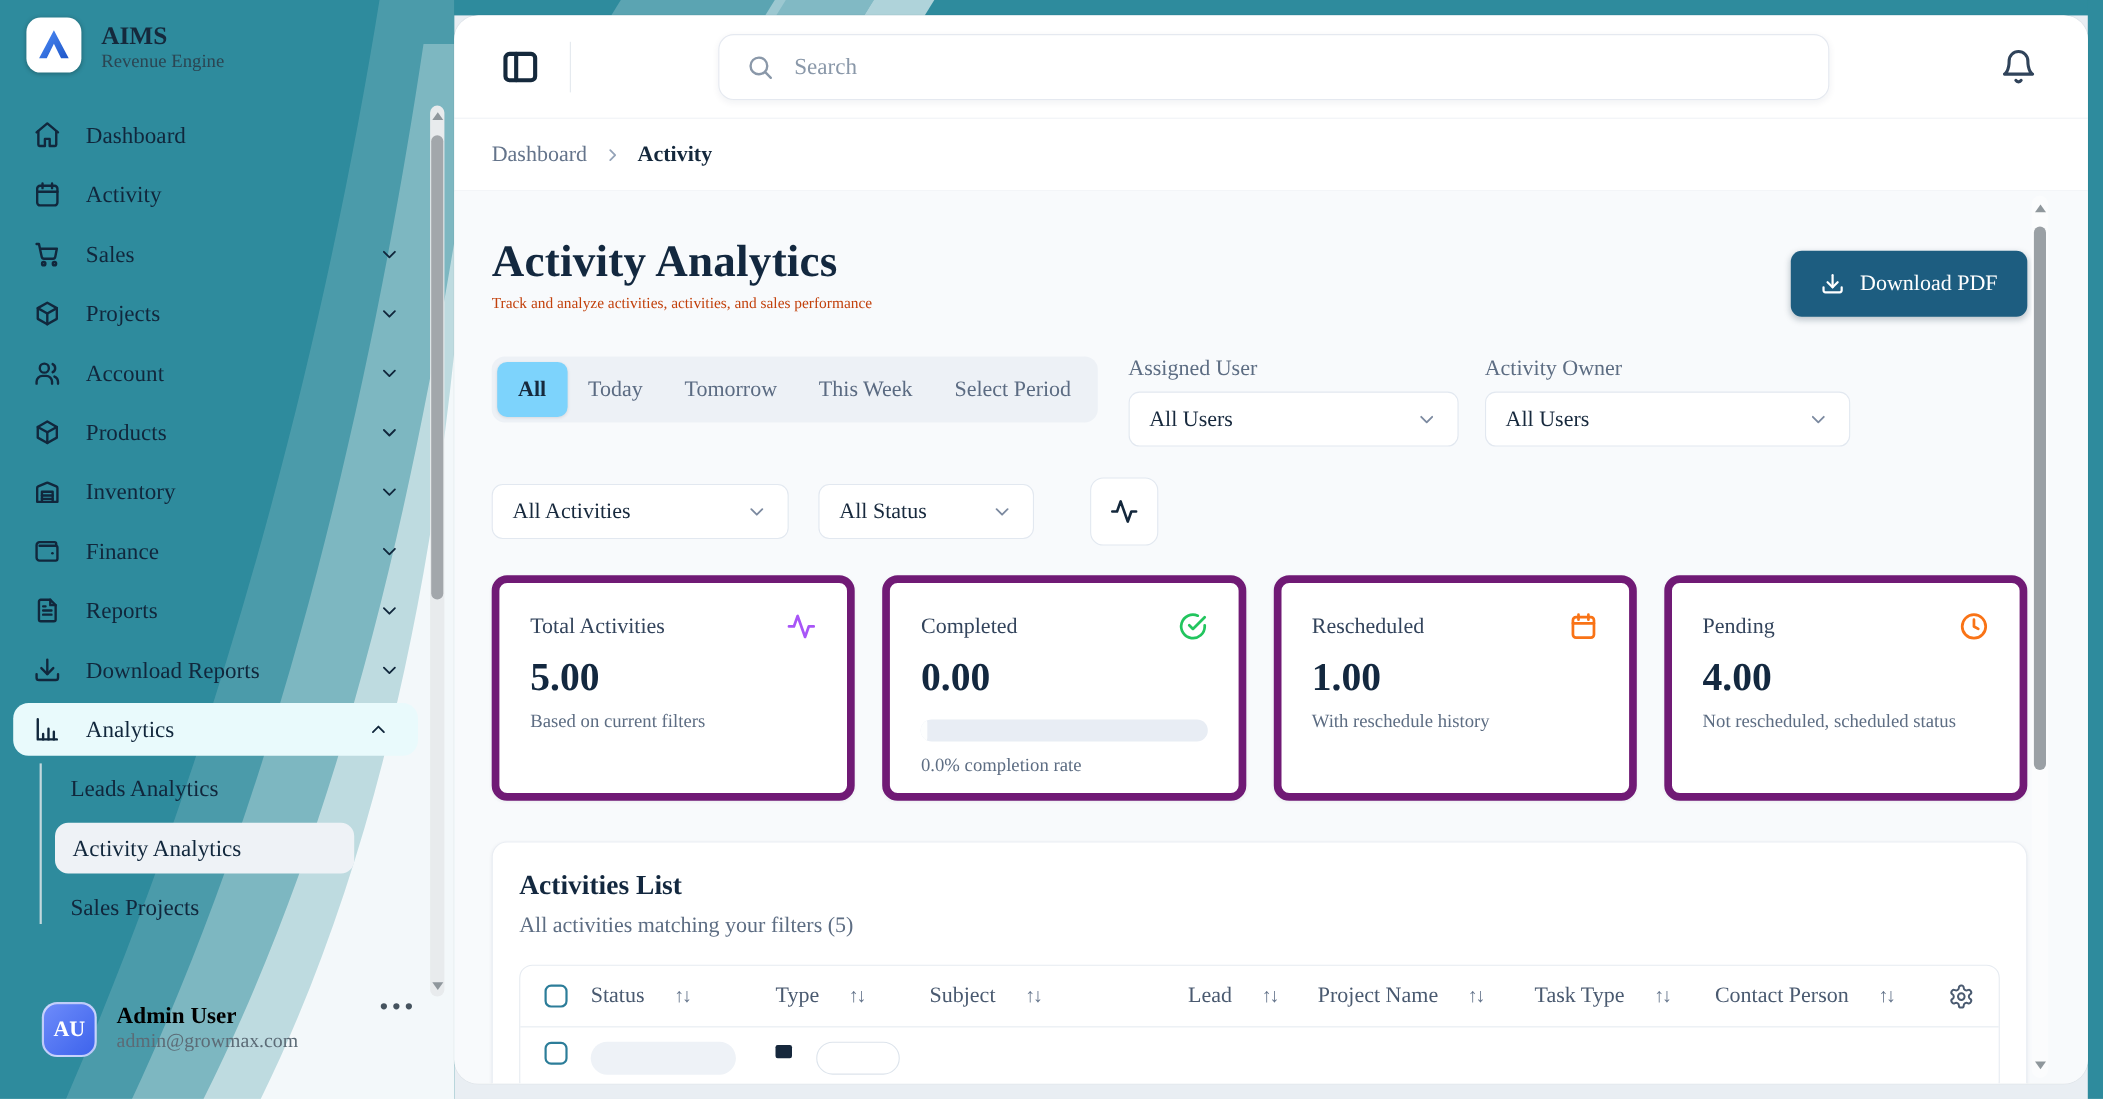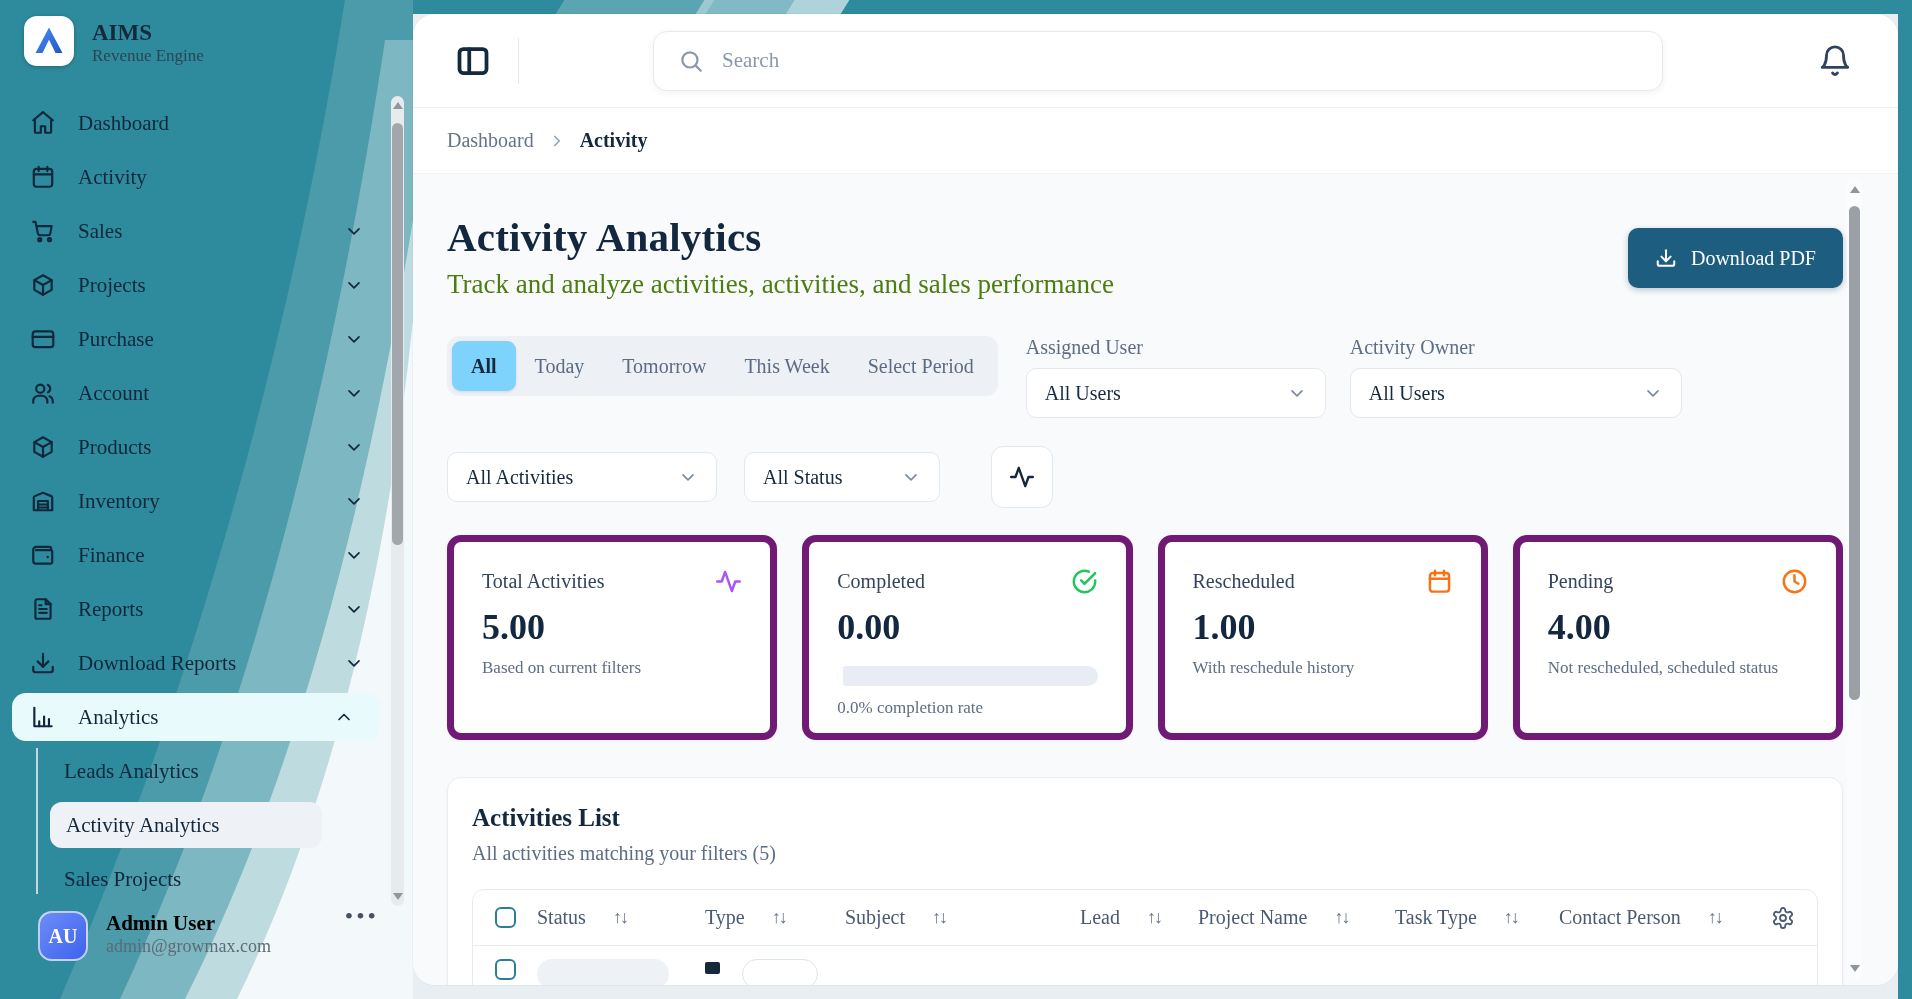--- a/index.html
+++ b/index.html
@@ -70,21 +70,21 @@
 
   .content{flex:1;background:#f8fafc;position:relative;overflow:hidden;padding:0 55px 0 34px}
 
   .main-scroll{position:absolute;right:36px;top:4px;width:15px;height:802px;background:#fbfcfd;border-radius:8px;z-index:5}
   .main-scroll .tri.up{top:8px;border-bottom:7px solid #8f979c}
   .main-scroll .tri.down{bottom:8px;border-top:7px solid #8f979c}
   .ms-thumb{position:absolute;left:2px;top:28px;width:11px;height:494px;background:#9aa0a5;border-radius:6px}
 
   .page-head{margin-top:40px;display:flex;align-items:flex-start}
   .title{font-size:41px;font-weight:bold;color:#13283f;letter-spacing:.2px;line-height:1.15}
-  .subtitle{margin-top:8px;font-size:27px;color:#4d7c0f}
+  .subtitle{margin-top:8px;font-size:14px;color:#c2410c}
   .dl-btn{margin-left:auto;margin-top:14px;height:60px;padding:0 27px;background:#1d5d80;color:#fff;border:0;border-radius:10px;font-size:20px;font-family:inherit;display:flex;align-items:center;gap:14px;cursor:pointer;box-shadow:0 2px 6px rgba(10,40,60,.25)}
   .dl-btn svg{width:22px;height:22px}
 
   .filter-row1{margin-top:36px;display:flex;align-items:flex-start}
   .tabs{background:#edf1f6;border-radius:12px;padding:5px;display:flex;height:60px}
   .tab{padding:0 19px;display:flex;align-items:center;font-size:20px;color:#5b6b82;border-radius:9px;cursor:pointer;white-space:nowrap}
   .tab.active{background:#7dd3fc;color:#17293d;font-weight:bold;box-shadow:0 1px 3px rgba(0,0,0,.1)}
   .fgroup{margin-left:28px}
   .fgroup.owner{margin-left:24px}
   .flabel{font-size:20px;color:#5d6d83;margin-bottom:9px}
@@ -206,32 +206,20 @@
             </svg>
           </span>
         <span class="nlabel">Projects</span>
         <span class="chev"><svg viewBox="0 0 24 24" fill="none" stroke="currentColor" stroke-width="2" stroke-linecap="round" stroke-linejoin="round">
               <path d="m6 9.5 6 6 6-6"></path>
             </svg></span>
       </div>
       <div class="nav-item">
         <span class="nicon">
             <svg viewBox="0 0 24 24" fill="none" stroke="currentColor" stroke-width="2" stroke-linecap="round" stroke-linejoin="round">
-              <rect x="2.5" y="5" width="19" height="14.5" rx="2.5"></rect>
-              <path d="M2.5 10h19"></path>
-            </svg>
-          </span>
-        <span class="nlabel">Purchase</span>
-        <span class="chev"><svg viewBox="0 0 24 24" fill="none" stroke="currentColor" stroke-width="2" stroke-linecap="round" stroke-linejoin="round">
-              <path d="m6 9.5 6 6 6-6"></path>
-            </svg></span>
-      </div>
-      <div class="nav-item">
-        <span class="nicon">
-            <svg viewBox="0 0 24 24" fill="none" stroke="currentColor" stroke-width="2" stroke-linecap="round" stroke-linejoin="round">
               <circle cx="9.5" cy="8" r="3.8"></circle>
               <path d="M3 21v-1.5a5 5 0 0 1 5-5h3a5 5 0 0 1 5 5V21"></path>
               <path d="M16.5 4.6a3.8 3.8 0 0 1 0 6.8"></path>
               <path d="M21 21v-1.3a5 5 0 0 0-3-4.6"></path>
             </svg>
           </span>
         <span class="nlabel">Account</span>
         <span class="chev"><svg viewBox="0 0 24 24" fill="none" stroke="currentColor" stroke-width="2" stroke-linecap="round" stroke-linejoin="round">
               <path d="m6 9.5 6 6 6-6"></path>
             </svg></span>

